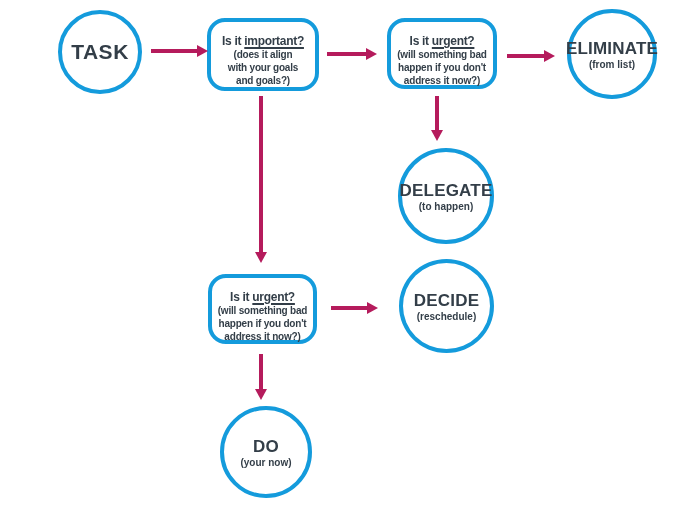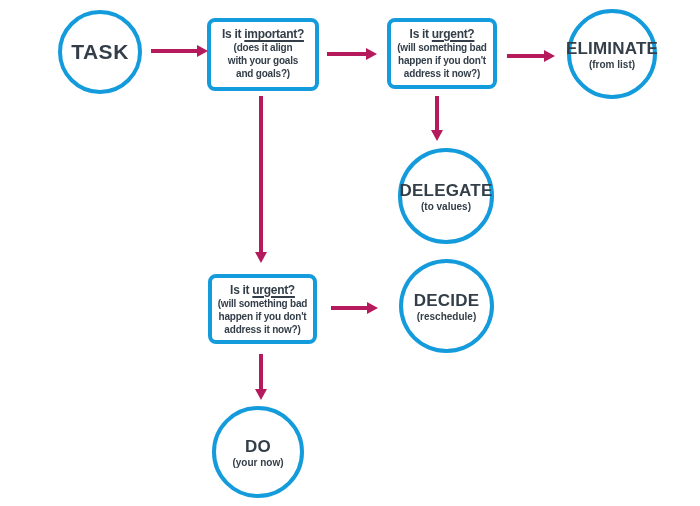--- a/index.html
+++ b/index.html
@@ -25,23 +25,23 @@
     border:4px solid var(--blue);
     border-radius:50%;
     display:flex;flex-direction:column;
     align-items:center;justify-content:center;
     text-align:center;
     background:transparent;
   }
   .box{
     position:absolute;
     border:4px solid var(--blue);
-    border-radius:8px;
+    border-radius:18px;
     text-align:center;
-    padding-top:5px;
+    padding-top:12px;
     background:transparent;
   }
   .circle-label{font-weight:bold;font-size:17px;letter-spacing:.2px;}
   .circle-label.big{font-size:21px;letter-spacing:.5px;}
   .circle-sub{font-weight:bold;font-size:10px;margin-top:0;white-space:nowrap;}
   .q-head{font-weight:bold;font-size:12px;letter-spacing:-.3px;white-space:nowrap;}
   .q-head .u{text-decoration:underline;text-decoration-thickness:2px;text-underline-offset:2px;}
   .q-sub{font-weight:bold;font-size:10px;line-height:1.32;letter-spacing:-.2px;white-space:nowrap;}
 
   
@@ -81,38 +81,38 @@
     </div>
   </div>
 
   <div class="circle" style="left:567px;top:9px;width:90px;height:90px;">
     <div class="circle-label">ELIMINATE</div>
     <div class="circle-sub">(from list)</div>
   </div>
 
   <div class="circle" style="left:398px;top:148px;width:96px;height:96px;">
     <div class="circle-label">DELEGATE</div>
-    <div class="circle-sub">(to values)</div>
+    <div class="circle-sub">(to happen)</div>
   </div>
 
   <div class="circle" style="left:399px;top:259px;width:95px;height:94px;">
     <div class="circle-label">DECIDE</div>
     <div class="circle-sub">(reschedule)</div>
   </div>
 
   <div class="box" style="left:208px;top:274px;width:109px;height:70px;">
     <div class="q-head"><span>Is it </span><span class="u">urgent?</span></div>
     <div class="q-sub">
       <div>(will something bad</div>
       <div>happen if you don't</div>
       <div>address it now?)</div>
     </div>
   </div>
 
-  <div class="circle" style="left:212px;top:406px;width:92px;height:92px;">
+  <div class="circle" style="left:220px;top:406px;width:92px;height:92px;">
     <div class="circle-label">DO</div>
     <div class="circle-sub">(your now)</div>
   </div>
 
   <div class="arrow-h" style="left:151px;top:45px;width:57px;">
     <div class="shaft"></div>
       <div class="head"></div>
   </div>
 
   <div class="arrow-h" style="left:327px;top:48px;width:50px;">

